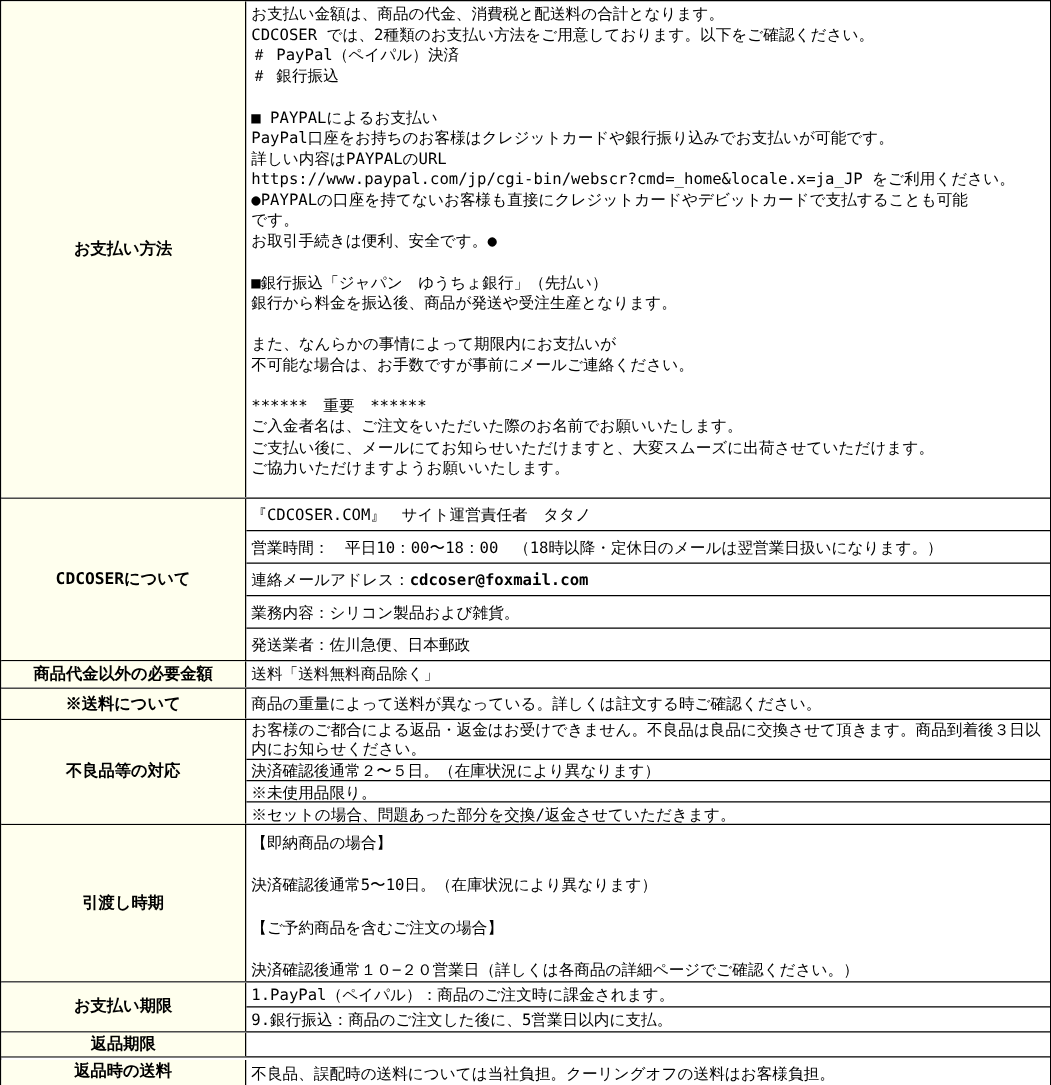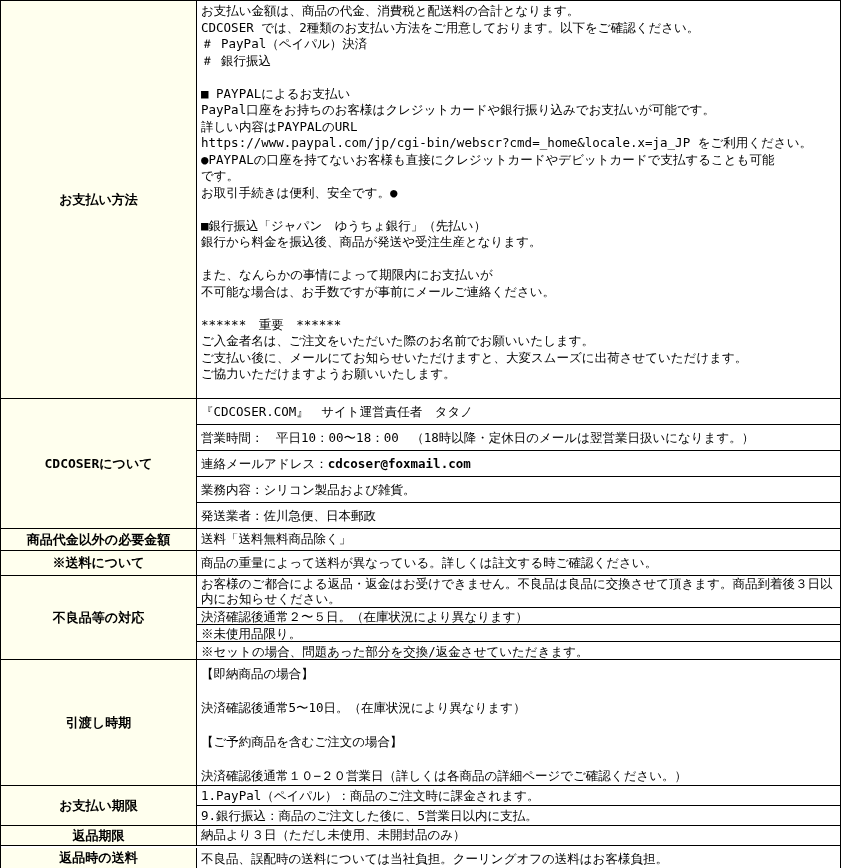--- a/index.html
+++ b/index.html
@@ -43,21 +43,21 @@
   .subrow.fixed { flex:none; }
   .subrow:last-child { border-bottom:none; }
   .bold { font-weight:bold; }
   .r-payment { height:398px; }
   .r-about { height:130px; }
   .r-extra { height:22px; }
   .r-shipnote { height:25px;font-family:Liberation Serif, serif; }
   .r-defective { height:84px; }
   .r-delivery { height:126px; }
   .r-deadline { height:40px; }
-  .r-return-deadline { height:20px; }
+  .r-return-deadline { height:20px;flex-direction:column; }
   .r-return-shipping { height:22px;align-items:flex-end; }
 </style>
 </head>
 <body>
 
 <div class="info-table">
 
   <div class="row r-payment">
     <div class="hcell">
       <span>お支払い方法</span>

